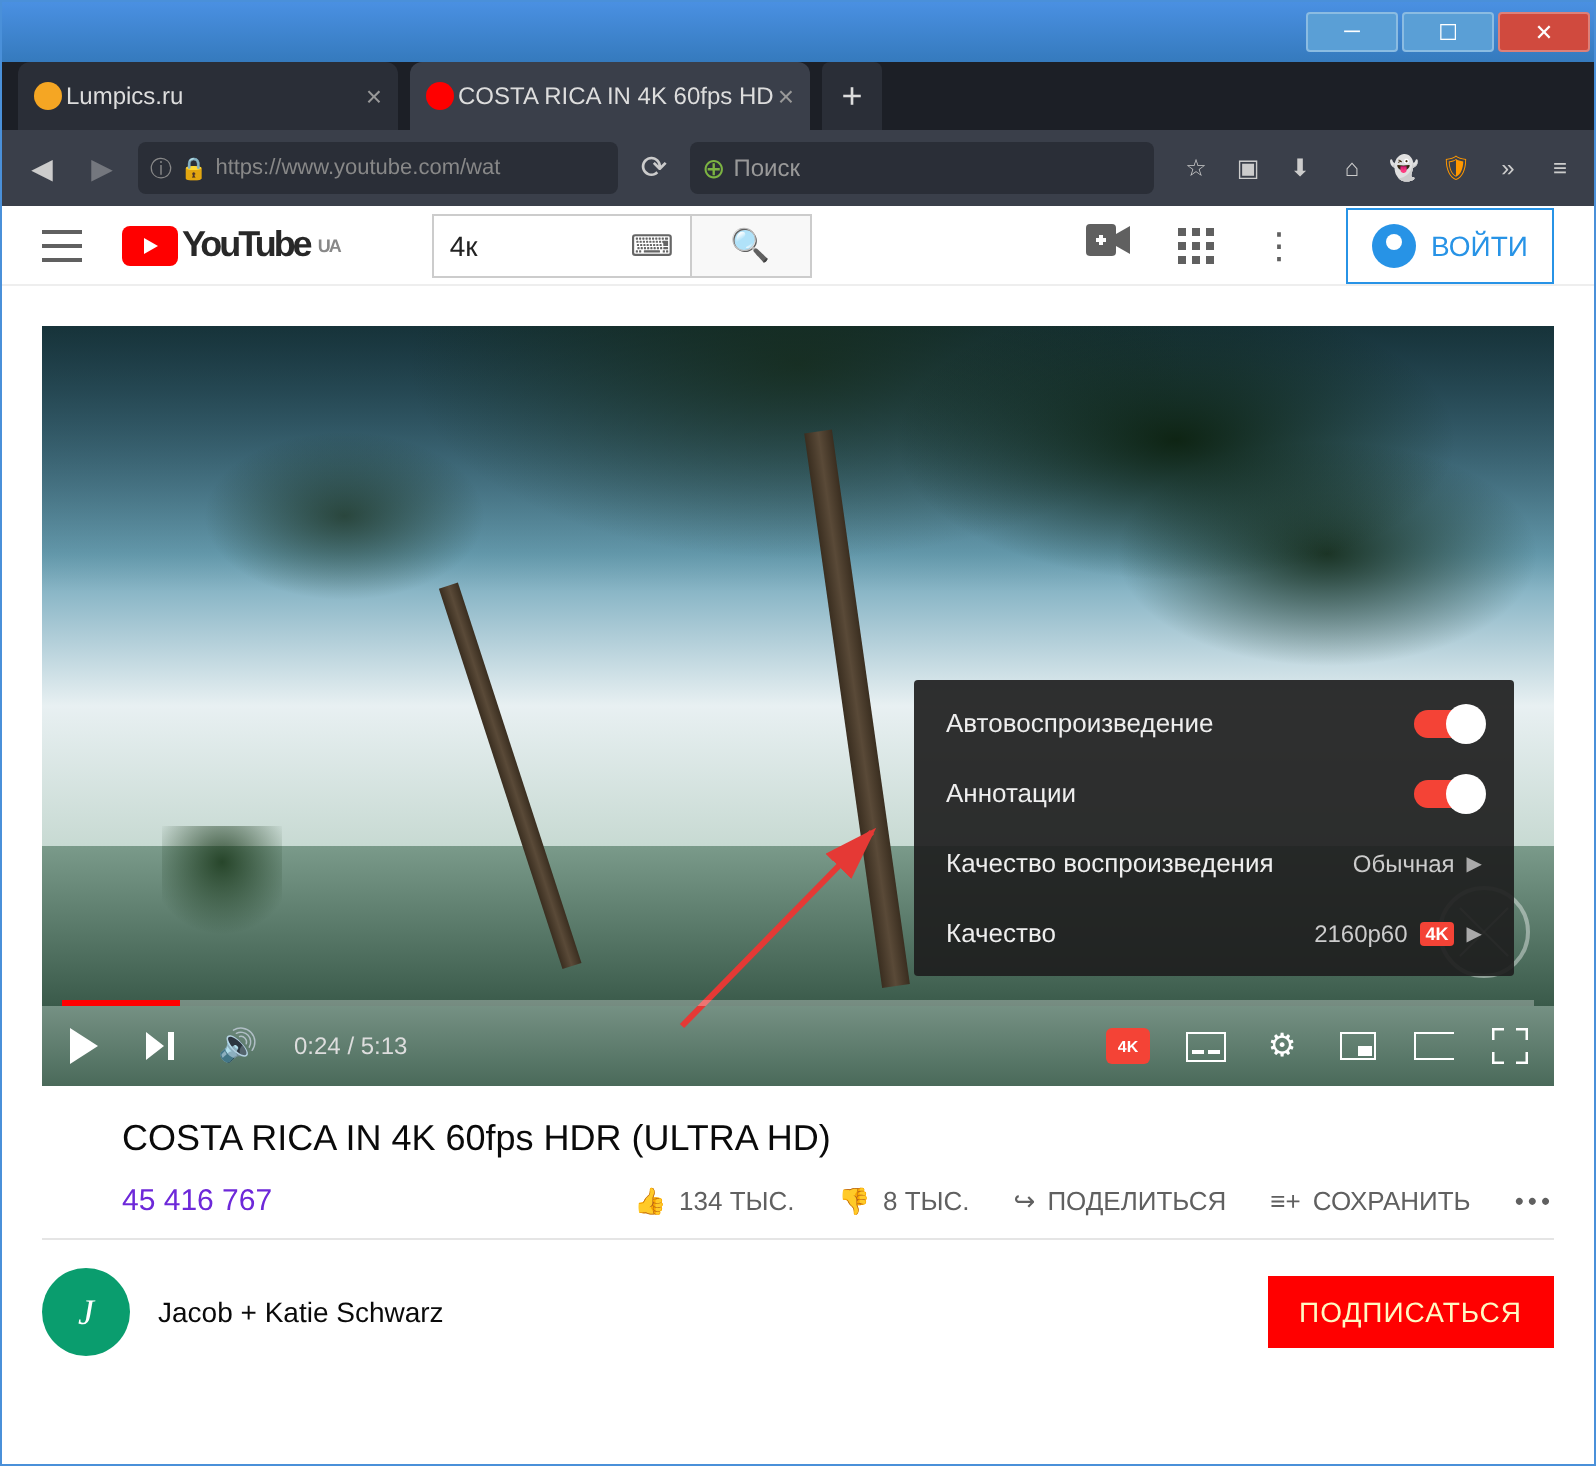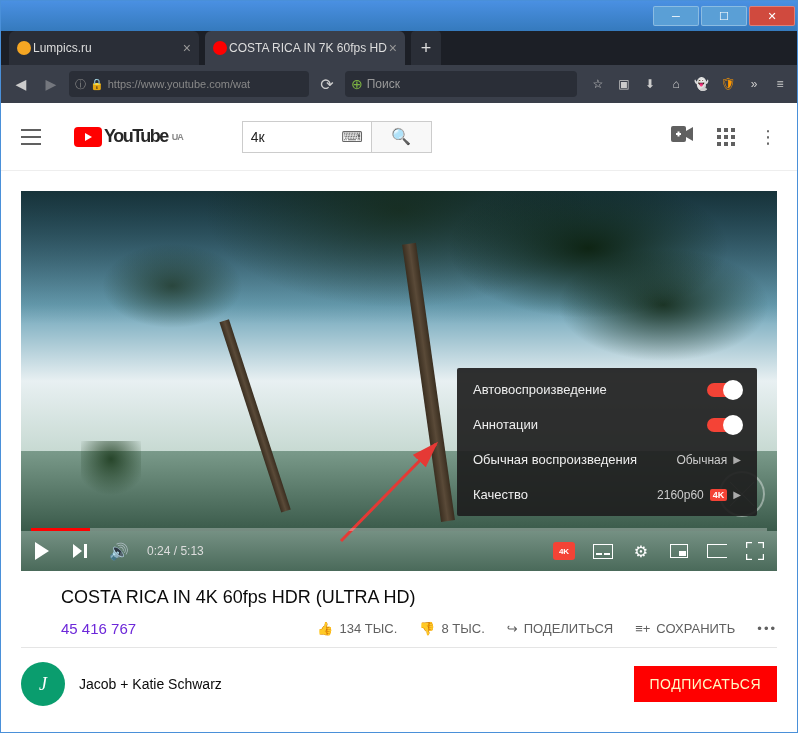--- a/index.html
+++ b/index.html
@@ -27,21 +27,21 @@
 .navbar { height: 38px; background: #3a3f4a; display: flex; align-items: center; padding: 0 8px; gap: 6px; color: #aaa; }
 .navicon { width: 24px; height: 24px; display: flex; align-items: center; justify-content: center; font-size: 14px; color: #ccc; }
 .urlbox { flex: 0 0 240px; height: 26px; background: #2a2e37; border-radius: 4px; display: flex; align-items: center; padding: 0 6px; gap: 4px; font-size: 11px; color: #888; }
 .urlbox .lock { color: #7cb342; font-size: 11px; }
 .refresh { width: 24px; color: #ccc; text-align: center; }
 .searchbox { flex: 1; height: 26px; background: #2a2e37; border-radius: 4px; display: flex; align-items: center; padding: 0 6px; gap: 4px; font-size: 12px; color: #999; }
 .navright { display: flex; gap: 8px; margin-left: 6px; }
 .badge { width: 18px; height: 18px; display: inline-flex; align-items: center; justify-content: center; font-size: 12px; }
 
 
-.yt-head { height: 68px; display: flex; align-items: center; padding: 0 20px; gap: 33px; border-bottom: 1px solid #eee; background: #fff; }
+.yt-head { height: 40px; display: flex; align-items: center; padding: 0 20px; gap: 20px; border-bottom: 1px solid #eee; background: #fff; }
 .hamburger { width: 20px; height: 16px; position: relative; }
 .hamburger span { position: absolute; left: 0; right: 0; height: 2px; background: #606060; }
 .hamburger span:nth-child(1){top:0} .hamburger span:nth-child(2){top:7px} .hamburger span:nth-child(3){top:14px}
 .yt-logo { display: flex; align-items: center; gap: 2px; font-weight: bold; letter-spacing: -1px; }
 .yt-play { width: 28px; height: 20px; background: #ff0000; border-radius: 4px; display: flex; align-items: center; justify-content: center; }
 .yt-play::after { content: ''; border-left: 7px solid #fff; border-top: 4px solid transparent; border-bottom: 4px solid transparent; }
 .yt-text { font-size: 18px; font-weight: 700; color: #282828; font-family: Arial; letter-spacing: -1.5px; }
 .yt-ua { font-size: 9px; color: #888; vertical-align: super; margin-left: 2px; }
 .yt-search { display: flex; margin-left: 10px; padding-left: 16px; }
 .yt-search-input { width: 130px; height: 32px; border: 1px solid #ccc; padding: 0 8px; font-size: 14px; display: flex; align-items: center; justify-content: space-between; color: #222; }
@@ -123,21 +123,21 @@
   </div>
 
   <div class="tabbar">
     <div class="tab inactive">
       <span class="favicon" style="background:#f5a623"></span>
       <span class="title">Lumpics.ru</span>
       <span class="x">×</span>
     </div>
     <div class="tab active">
       <span class="favicon" style="background:#ff0000"></span>
-      <span class="title">COSTA RICA IN 7K 60fps HD</span>
+      <span class="title">COSTA RICA IN 4K 60fps HD</span>
       <span class="x">×</span>
     </div>
     <div class="newtab">+</div>
   </div>
 
   <div class="navbar">
     <div class="navicon">◀</div>
     <div class="navicon" style="opacity:.4">▶</div>
     <div class="urlbox">
       <span>ⓘ</span>
@@ -195,20 +195,24 @@
           <span></span>
           <span></span>
           <span></span>
           <span></span>
           <span></span>
           <span></span>
           <span></span>
           <span></span>
         </div>
       <span class="yt-icon">⋮</span>
+      <div class="signin">
+        <span class="avatar-sm"></span>
+        <span>ВОЙТИ</span>
+      </div>
     </div>
   </div>
 
   <div class="player-wrap">
     <div class="player">
       <div class="palm-overlay"></div>
       <div class="beach"></div>
       <div class="trunk t1"></div>
       <div class="trunk t2"></div>
       <div class="tshort"></div>
@@ -218,21 +222,21 @@
       <div class="settings-menu">
         <div class="menu-row">
           <span>Автовоспроизведение</span>
           <span class="toggle"></span>
         </div>
         <div class="menu-row">
           <span>Аннотации</span>
           <span class="toggle"></span>
         </div>
         <div class="menu-row">
-          <span>Обычная воспроизведения</span>
+          <span>Качество воспроизведения</span>
           <span class="menu-val">
             <span>Обычная</span>
             <span class="chev">▶</span>
           </span>
         </div>
         <div class="menu-row">
           <span>Качество</span>
           <span class="menu-val">
             <span>2160p60</span>
             <span class="tag4k">4K</span>

